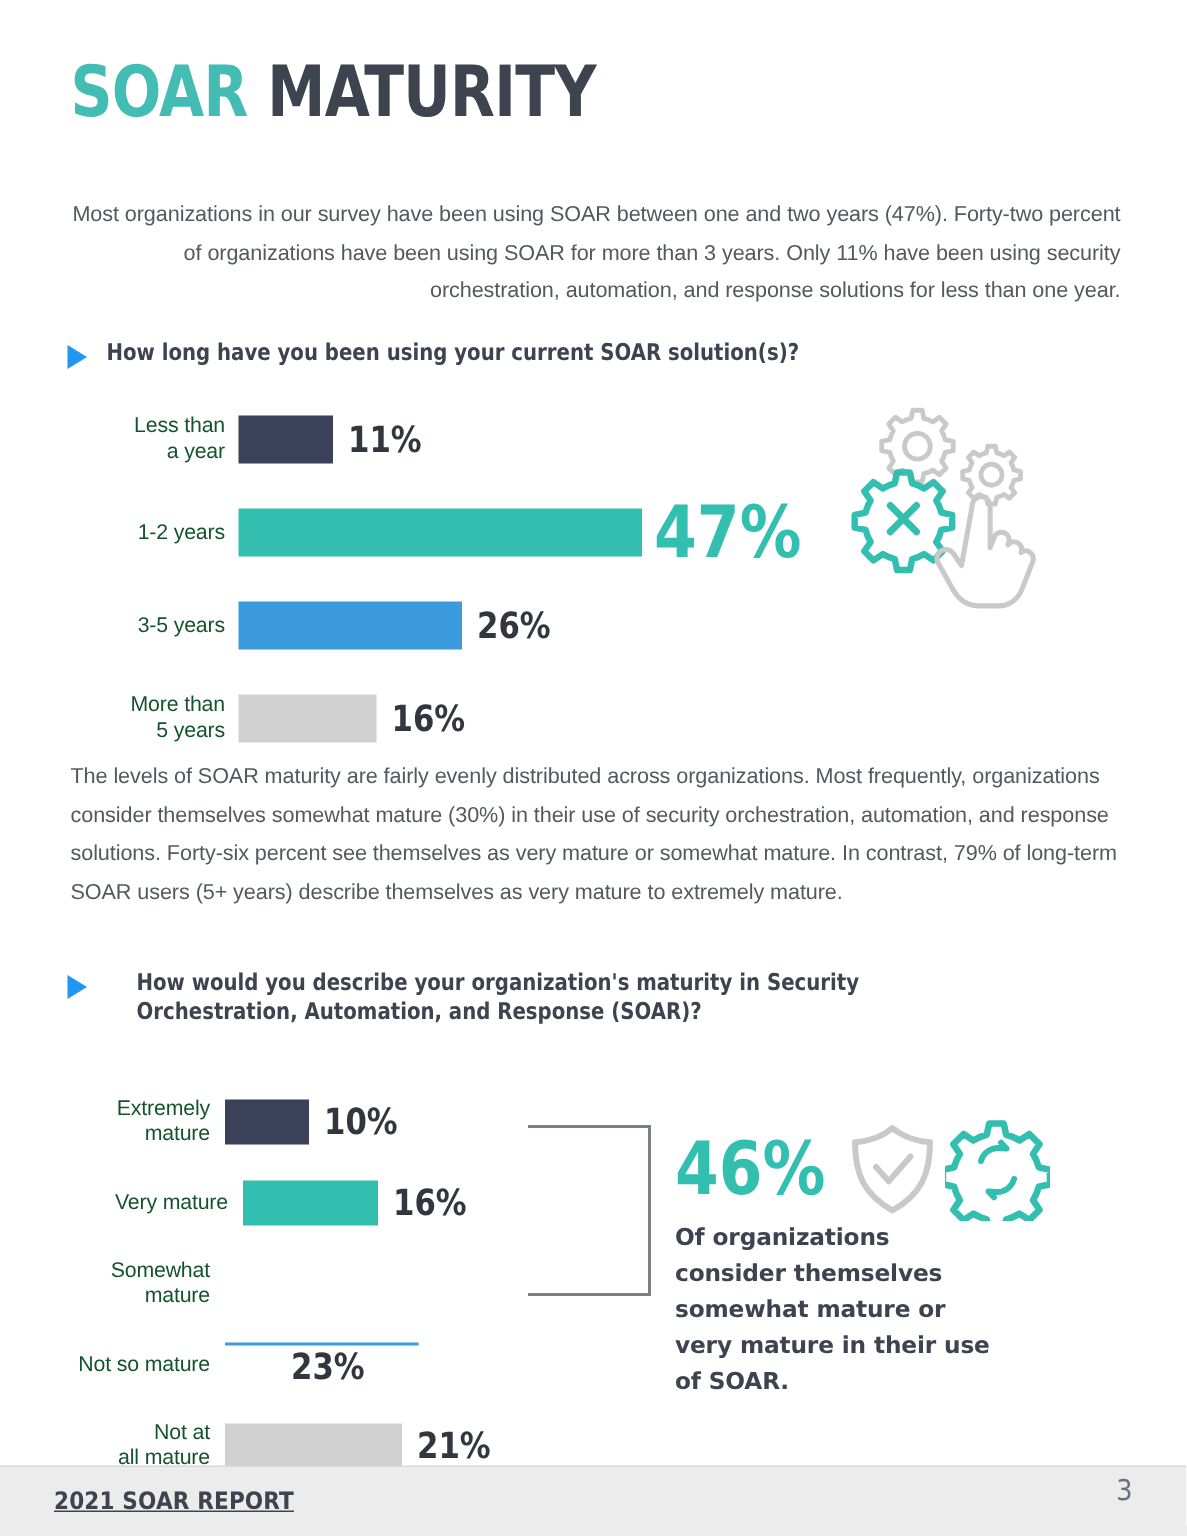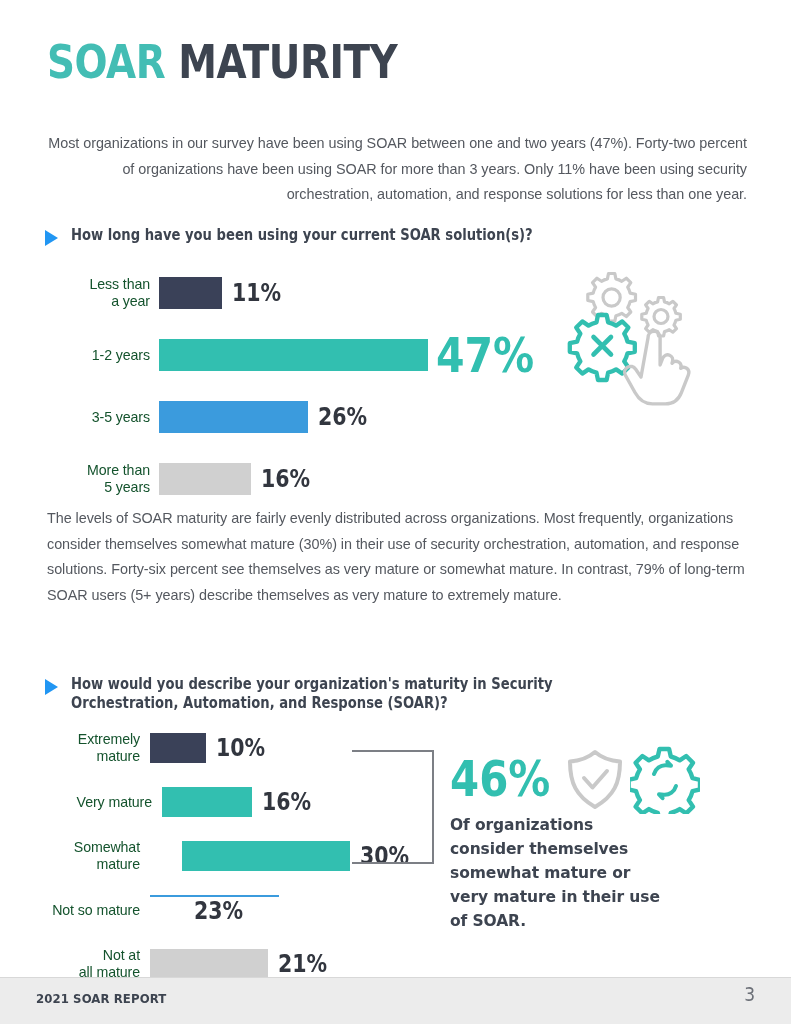--- a/index.html
+++ b/index.html
@@ -38,21 +38,21 @@
     border-top:8px solid transparent;
     border-bottom:8px solid transparent;
     margin-top:4px;margin-right:13px;
   }
   .qtext{
     font-family:"DejaVu Sans Condensed","Liberation Sans Narrow","Liberation Sans",sans-serif;
     font-weight:bold;font-size:15.4px;line-height:19px;color:#3d4450;
     transform:scaleX(0.95);transform-origin:left top;
   }
   #q1{top:226px;}
-  #q2{top:675px;}
+  #q2{top:646px;gap:20px;}
 
   
   .chart{position:absolute;}
   #chart1{left:0;top:270px;}
   #chart2{left:0;top:728px;}
   .row{position:relative;display:flex;align-items:center;}
   .rlabel{
     text-align:right;font-size:14.2px;line-height:17px;color:#14532d;
     letter-spacing:-0.1px;white-space:pre-line;
   }
@@ -88,21 +88,21 @@
   }
 
   
   .footer-band{
     position:absolute;left:0;top:978px;width:791px;height:46px;background:#ececec;
   }
   .footer-rule{position:absolute;left:0;top:977px;width:791px;height:1px;background:#d8d8d8;}
   .f-left{
     position:absolute;left:36px;top:991px;
     font-family:"DejaVu Sans Condensed","Liberation Sans Narrow","Liberation Sans",sans-serif;
-    font-weight:bold;font-size:13px;color:#3d4450;letter-spacing:0.1px;
+    font-weight:bold;font-size:16px;color:#3d4450;letter-spacing:0.1px;text-decoration:underline;
   }
   .f-center{
     position:absolute;left:0;top:991px;width:791px;text-align:center;
     font-size:11.4px;color:#6c7078;
   }
   .f-page{
     position:absolute;right:36px;top:983px;
     font-size:19px;color:#6c7078;
     font-family:"DejaVu Sans Condensed","Liberation Sans","Liberation Sans",sans-serif;
   }
@@ -193,24 +193,20 @@
       <div class="row" style="height: 40px; margin-bottom: 14px; padding-left: 12px;">
         <div class="rlabel">Very mature</div>
         <div class="barwrap" style="height: 30px;">
           <div class="bar" style="width: 89.6px; background: rgb(50, 191, 176);"></div>
           <div class="vlabel sm">16%</div>
         </div>
       </div>
       <div class="row" style="height: 40px; margin-bottom: 14px; gap: 32px;">
         <div class="rlabel">Somewhat
 mature</div>
-        <div class="barwrap" style="height: 30px;">
-          <div class="bar" style="width: 168px; background: rgb(50, 191, 176);"></div>
-          <div class="vlabel sm">30%</div>
-        </div>
       </div>
       <div class="row" style="height: 40px; margin-bottom: 14px;">
         <div class="rlabel">Not so mature</div>
         <div class="barwrap" style="height: 30px; flex-direction: column;">
           <div class="bar" style="width: 128.8px; background: rgb(59, 155, 221);"></div>
           <div class="vlabel sm">23%</div>
         </div>
       </div>
       <div class="row" style="height: 40px; margin-bottom: 14px;">
         <div class="rlabel">Not at

